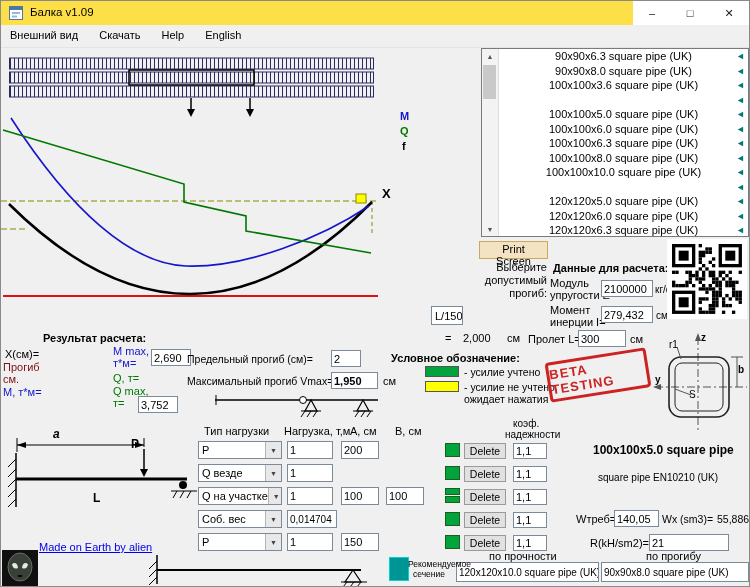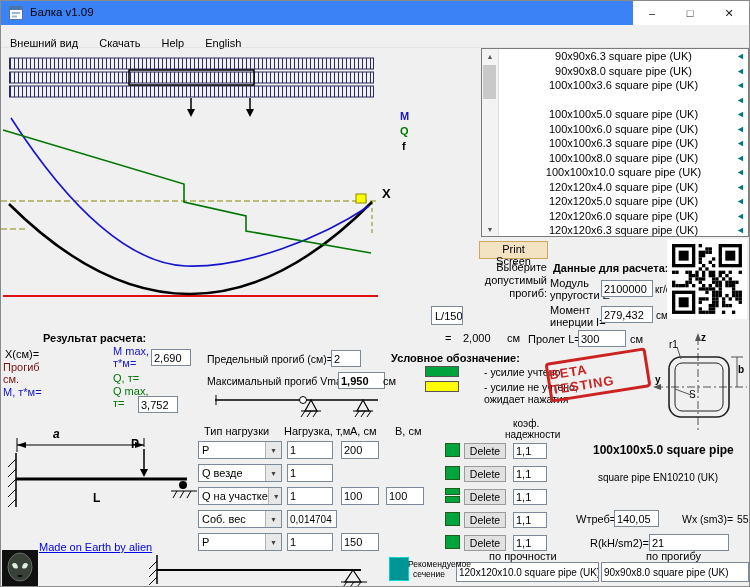--- a/index.html
+++ b/index.html
@@ -3,41 +3,41 @@
 <meta charset="utf-8">
 <style>
   html,body{margin:0;padding:0;background:#c8c8c8;}
   #app{position:relative;width:750px;height:587px;background:#f0f0f0;font-family:"Liberation Sans",sans-serif;font-size:11px;color:#000;overflow:hidden;border:1px solid #8a8a8a;box-sizing:border-box;}
   .abs{position:absolute;}
   .nw{white-space:nowrap;}
   .bold{font-weight:bold;}
   .blue{color:#1515cc;}
   .green{color:#007700;}
   .maroon{color:#7a1010;}
-  .titlebar{left:0;top:0;width:748px;height:24px;background:#3b82f6;}
+  .titlebar{left:0;top:0;width:748px;height:24px;background:#fde047;}
   .title-text{left:29px;top:5px;font-size:11.5px;}
   .winbtn{top:0;width:38px;height:24px;display:flex;align-items:center;justify-content:center;font-size:11px;color:#222;cursor:default;background:#fff;}
   .menubar{left:0;top:24px;width:748px;height:22px;background:#f0f0f0;border-bottom:1px solid #e3e3e3;}
-  .menu-item{display:inline-block;padding:12px 9px 0 9px;height:18px;cursor:default;}
+  .menu-item{display:inline-block;padding:4px 9px 0 9px;height:18px;cursor:default;}
   .tb{background:#fff;border:1px solid #7a8a99;box-sizing:border-box;font-family:"Liberation Sans",sans-serif;font-size:11px;padding:0 2px;}
   div.tb{display:flex;align-items:center;overflow:hidden;white-space:nowrap;}
   .btn{background:#e1e1e1;border:1px solid #9a9a9a;box-sizing:border-box;font-family:"Liberation Sans",sans-serif;font-size:10.5px;display:flex;align-items:center;justify-content:center;cursor:default;padding:0;}
   .combo{background:#fff;border:1px solid #7a8a99;box-sizing:border-box;display:flex;align-items:center;justify-content:space-between;padding-left:3px;overflow:hidden;white-space:nowrap;}
   .combo .arr{width:15px;align-self:stretch;background:#e8e8e8;border-left:1px solid #b5b5b5;display:flex;align-items:center;justify-content:center;font-size:7px;color:#444;flex:none;}
   .check{box-sizing:border-box;border:1px solid #1e5c1e;background:#00a33c;}
   .swatch{box-sizing:border-box;border:1px solid #555;}
   .list{background:#fff;border:1px solid #7a7a7a;box-sizing:border-box;}
   .list-item{position:relative;height:14.5px;line-height:14.5px;text-align:center;font-size:11px;overflow:hidden;}
   .list-item .larr{position:absolute;right:3px;top:0;color:#007878;font-size:9px;}
   .sb-btn{background:#f3f3f3;color:#555;font-size:7px;display:flex;align-items:center;justify-content:center;border-right:1px solid #ddd;}
   .sb-track{background:#f3f3f3;border-right:1px solid #ddd;}
   .sb-thumb{background:#c9c9c9;}
   .stamp{border:3px solid #cc2222;color:#cc2222;font-weight:bold;font-size:13px;display:flex;align-items:center;justify-content:center;transform:rotate(-9deg);letter-spacing:1px;border-radius:4px;}
   a.alienlink{color:#0000ee;text-decoration:underline;font-size:11px;}
-  .sm{font-size:10.5px;margin-left:20px;}
+  .sm{font-size:10.5px;}
   .xs{font-size:10px;}
 </style>
 </head>
 <body>
 
 <div id="app">
 
   <div class="abs titlebar">
     <svg class="abs" style="left:8px;top:5px" width="14" height="14">
       <rect x="0.5" y="0.5" width="13" height="13" fill="#fff" stroke="#4a76a8"></rect>
@@ -98,21 +98,21 @@
     <div class="abs" style="left:17px;top:0;width:249px">
       <div class="list-item"><span>90x90x6.3 square pipe (UK)</span><span class="larr">◄</span></div>
       <div class="list-item"><span>90x90x8.0 square pipe (UK)</span><span class="larr">◄</span></div>
       <div class="list-item"><span>100x100x3.6 square pipe (UK)</span><span class="larr">◄</span></div>
       <div class="list-item"><span class="larr">◄</span></div>
       <div class="list-item"><span>100x100x5.0 square pipe (UK)</span><span class="larr">◄</span></div>
       <div class="list-item"><span>100x100x6.0 square pipe (UK)</span><span class="larr">◄</span></div>
       <div class="list-item"><span>100x100x6.3 square pipe (UK)</span><span class="larr">◄</span></div>
       <div class="list-item"><span>100x100x8.0 square pipe (UK)</span><span class="larr">◄</span></div>
       <div class="list-item"><span>100x100x10.0 square pipe (UK)</span><span class="larr">◄</span></div>
-      <div class="list-item"><span>120x120x4.0 square pipe (UK)</span><span class="larr">◄</span></div>
+      <div class="list-item"><span class="larr">◄</span></div>
       <div class="list-item"><span>120x120x5.0 square pipe (UK)</span><span class="larr">◄</span></div>
       <div class="list-item"><span>120x120x6.0 square pipe (UK)</span><span class="larr">◄</span></div>
       <div class="list-item"><span>120x120x6.3 square pipe (UK)</span><span class="larr">◄</span></div>
     </div>
   </div>
 
   <button class="abs" style="left:478px;top:240px;width:69px;height:18px;background:#f3e3c3;border:1px solid #caa95e;font-size:11px;font-family:'Liberation Sans',sans-serif">Print Screen</button>
 
   <div class="abs" style="left:438px;top:260px;width:108px;text-align:right;line-height:13px">
     <div>Выберите</div>
@@ -282,21 +282,21 @@
   <div class="abs nw blue" style="left:112px;top:356px">т*м=</div>
   <input class="abs tb" style="left: 150px; top: 348px; width: 40px; height: 17px;" value="2,690">
   <div class="abs nw green" style="left:112px;top:371px">Q, т=</div>
   <div class="abs nw green" style="left:112px;top:384px">Q max,</div>
   <div class="abs nw green" style="left:112px;top:396px">т=</div>
   <input class="abs tb" style="left: 137px; top: 395px; width: 40px; height: 17px;" value="3,752">
 
   <div class="abs nw sm" style="left:186px;top:352px">Предельный прогиб (см)=</div>
   <input class="abs tb" style="left: 330px; top: 349px; width: 30px; height: 17px;" value="2">
   <div class="abs nw sm" style="left:186px;top:374px">Максимальный прогиб Vmax=</div>
-  <input class="abs tb bold" style="left: 330px; top: 371px; width: 47px; height: 17px; margin-left: 7px;" value="1,950">
+  <input class="abs tb bold" style="left: 330px; top: 371px; width: 47px; height: 17px;" value="1,950">
   <div class="abs nw" style="left:382px;top:374px">см</div>
 
   <div class="abs bold nw" style="left:390px;top:351px">Условное обозначение:</div>
   <div class="abs swatch" style="left:424px;top:365px;width:34px;height:11px;background:#00a33c"></div>
   <div class="abs nw sm" style="left:463px;top:365px">- усилие учтено</div>
   <div class="abs swatch" style="left:424px;top:380px;width:34px;height:11px;background:#ffff00"></div>
   <div class="abs nw sm" style="left:463px;top:380px">- усилие не учтено,</div>
   <div class="abs nw sm" style="left:463px;top:392px">ожидает нажатия</div>
 
   <svg class="abs" style="left:212px;top:390px" width="170" height="28">

